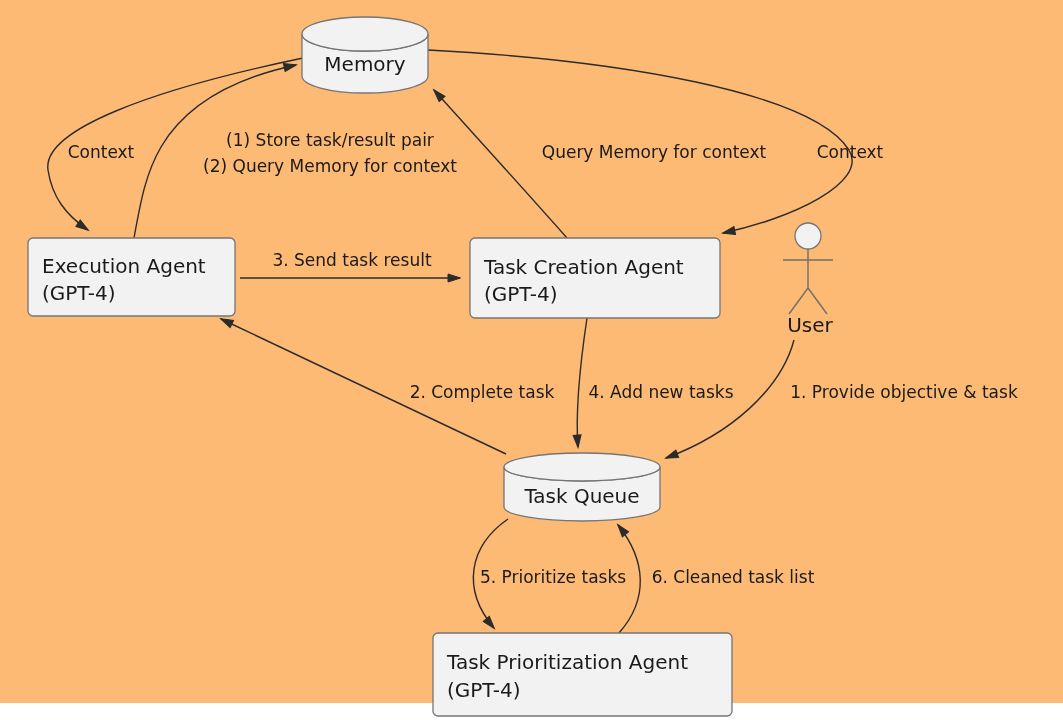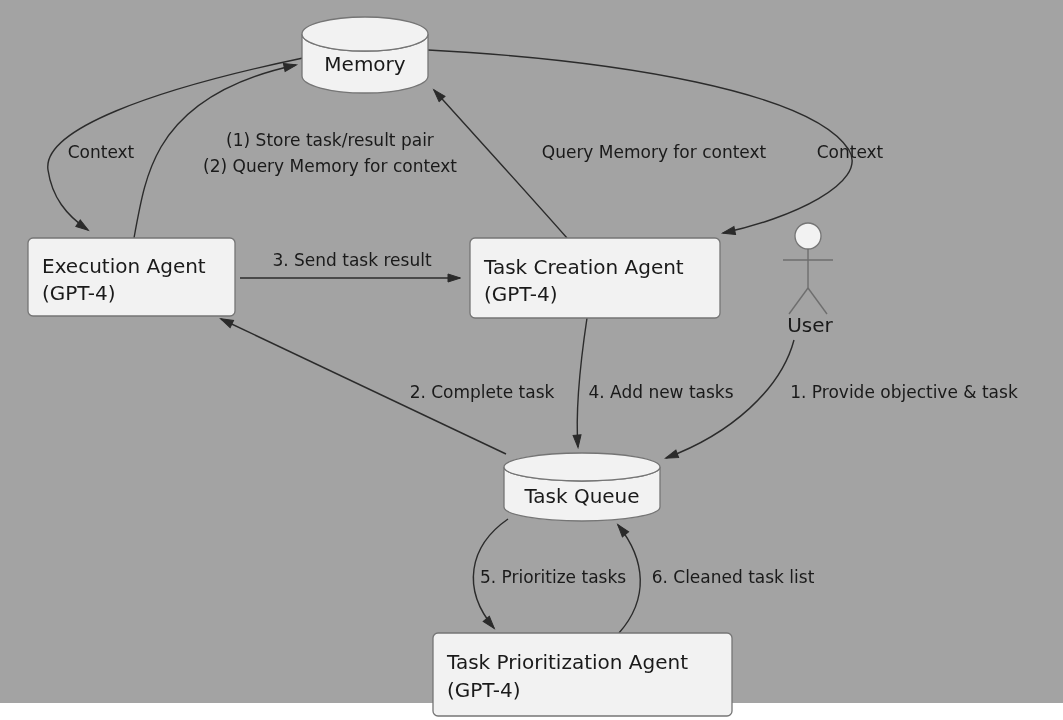--- a/index.html
+++ b/index.html
@@ -8,21 +8,21 @@
     background: #ffffff;
     width: 1063px;
     height: 720px;
     overflow: hidden;
     font-family: "DejaVu Sans", sans-serif;
   }
   #stage {
     position: relative;
     width: 1063px;
     height: 703px;
-    background: #a3a3a3;
+    background: #fdba74;
   }
   svg { display: block; }
   .edge {
     fill: none;
     stroke: #2b2b2b;
     stroke-width: 1.4;
   }
   .node-shape {
     fill: #f2f2f2;
     stroke: #757575;

